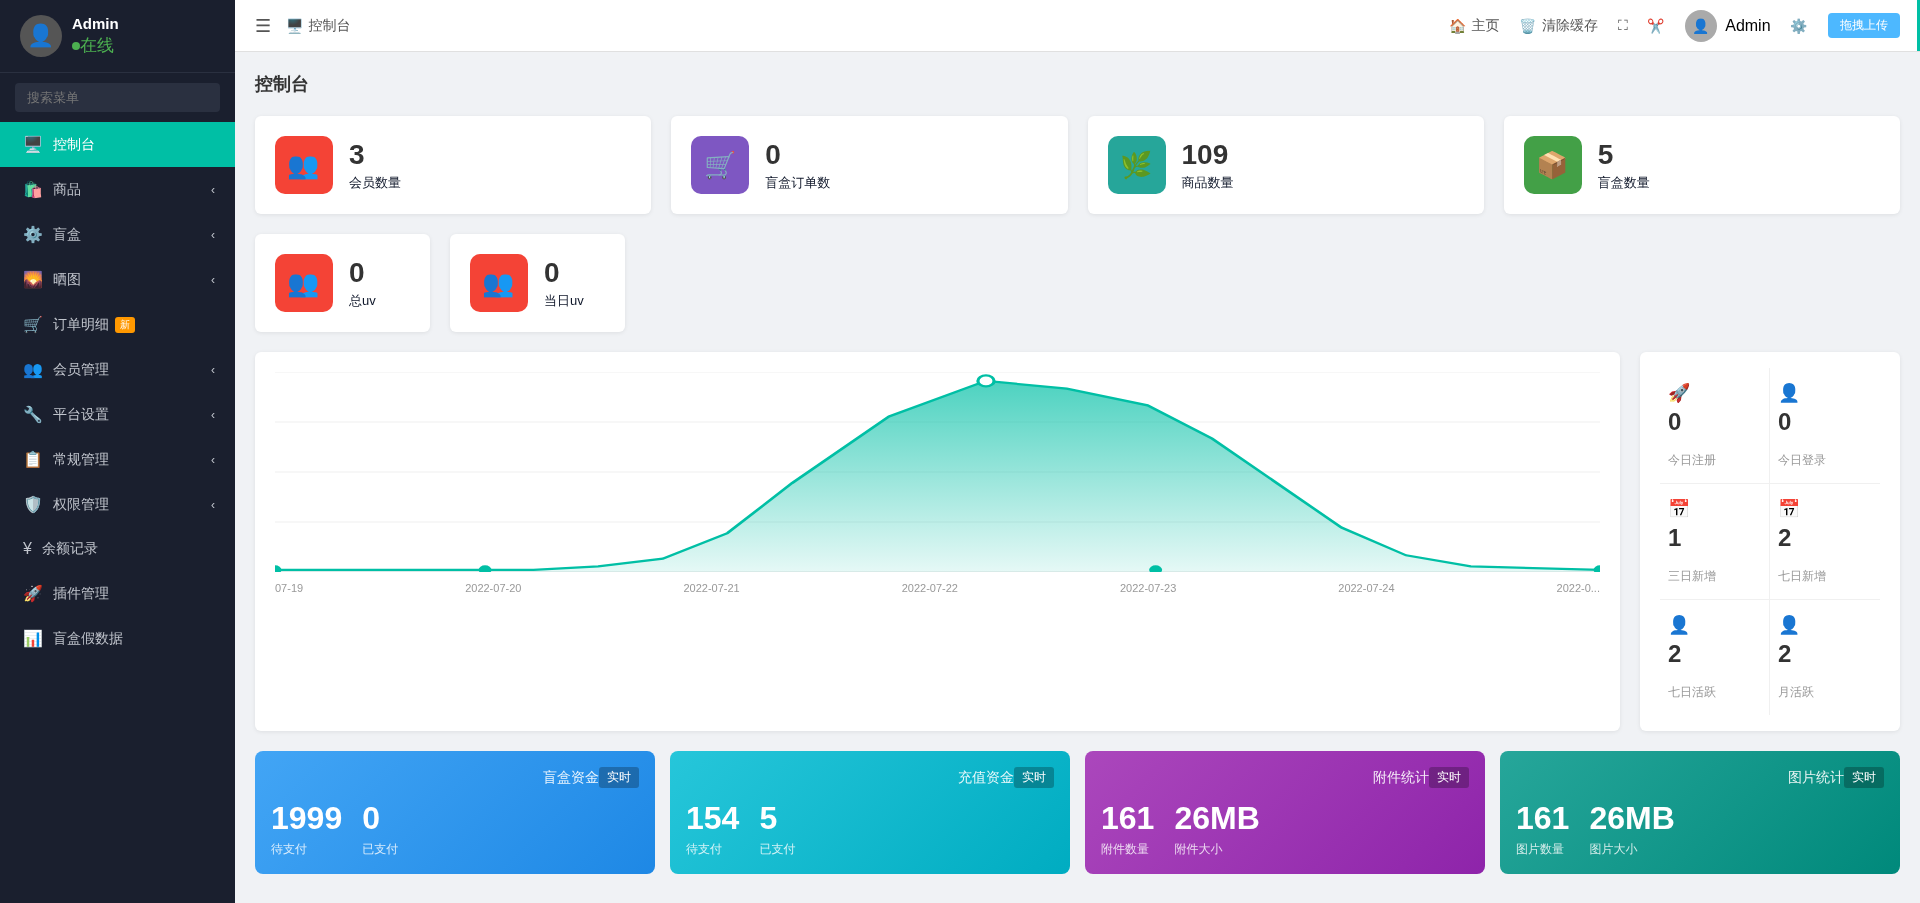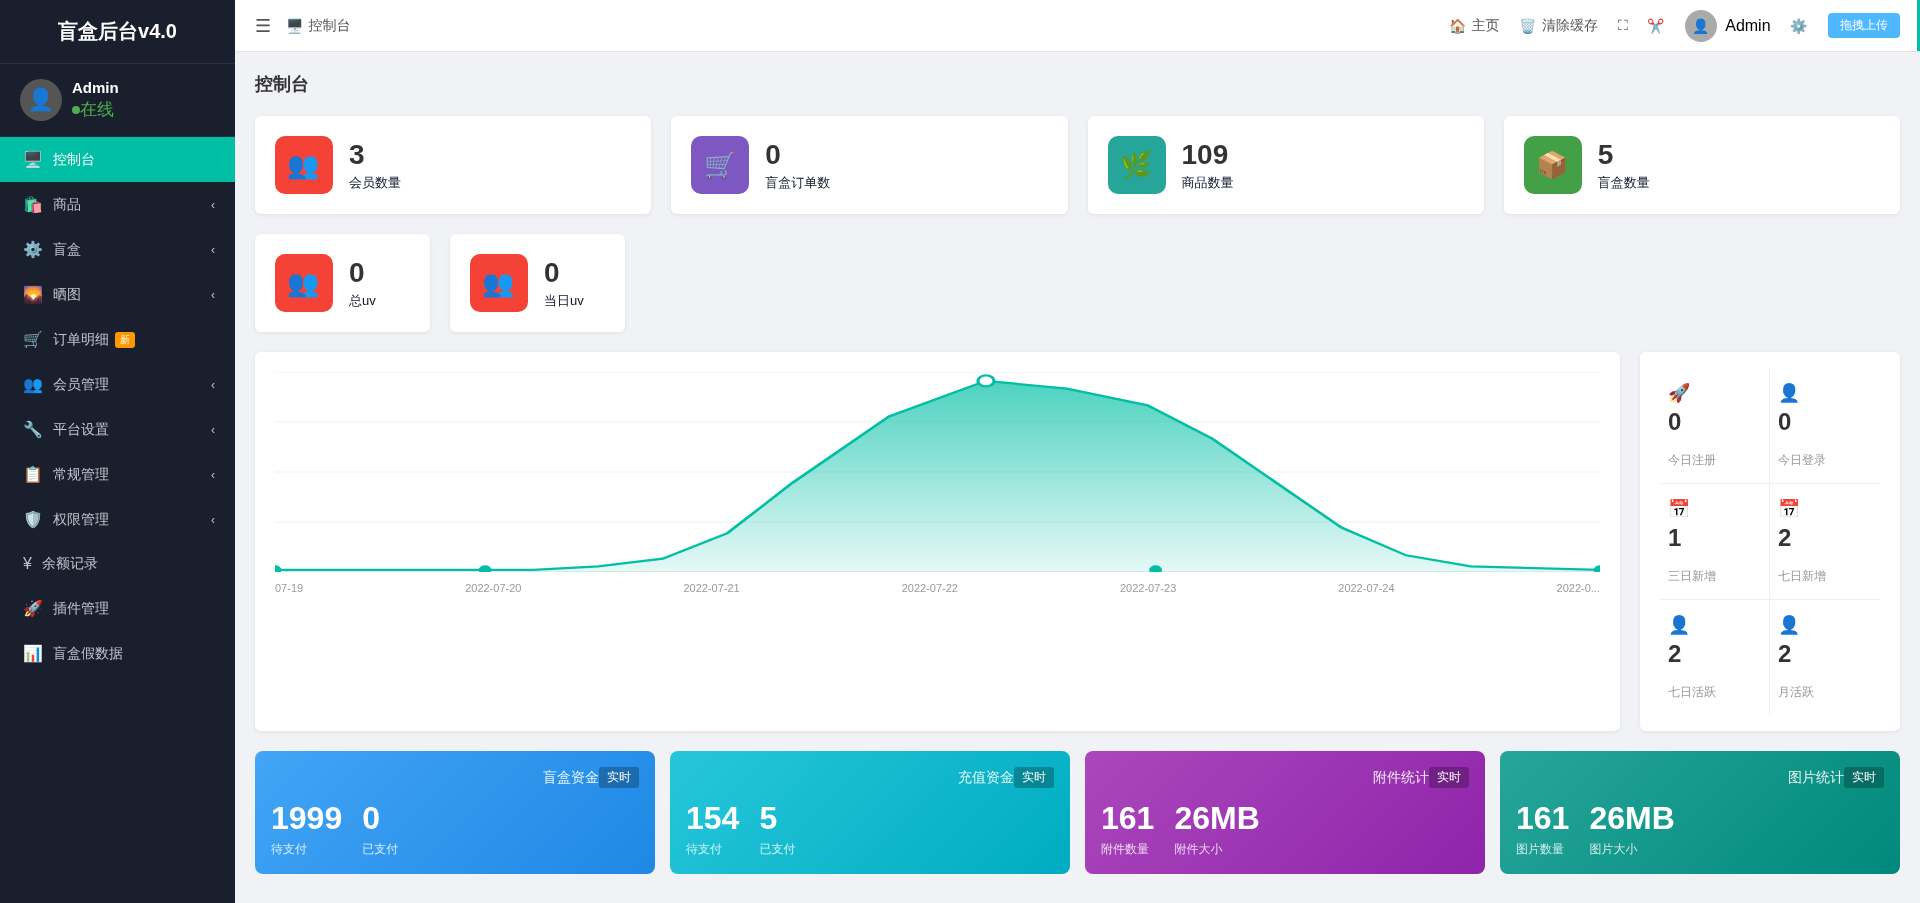--- a/index.html
+++ b/index.html
@@ -225,35 +225,37 @@
     .sidebar::-webkit-scrollbar-thumb { background: #3a4050; border-radius: 2px; }
     .content::-webkit-scrollbar { width: 6px; }
     .content::-webkit-scrollbar-thumb { background: #ccc; border-radius: 3px; }
     
     .teal-bar { width: 3px; height: 100%; position: absolute; right: 0; top: 0; background: #00bfa5; }
   </style>
 </head>
 <body>
 
 <div class="sidebar">
-  <div class="sidebar-logo">盲盒后台v4.0</div>
 
   <div class="sidebar-user">
     <div class="sidebar-avatar">
       <span style="font-size:22px;">👤</span>
     </div>
     <div class="sidebar-user-info">
       <div class="name">Admin</div>
       <div class="status">
         <span class="status-dot"></span>
         <span>在线</span>
       </div>
     </div>
   </div>
 
+  <div class="sidebar-search">
+    <input type="text" placeholder="搜索菜单" style="">
+  </div>
 
   <nav class="sidebar-nav">
     <div class="nav-item active">
       <span class="nav-icon">🖥️</span>
       <span>控制台</span>
     </div>
     <div class="nav-item">
       <span class="nav-icon">🛍️</span>
       <span>商品</span>
       <span class="nav-arrow">‹</span>

